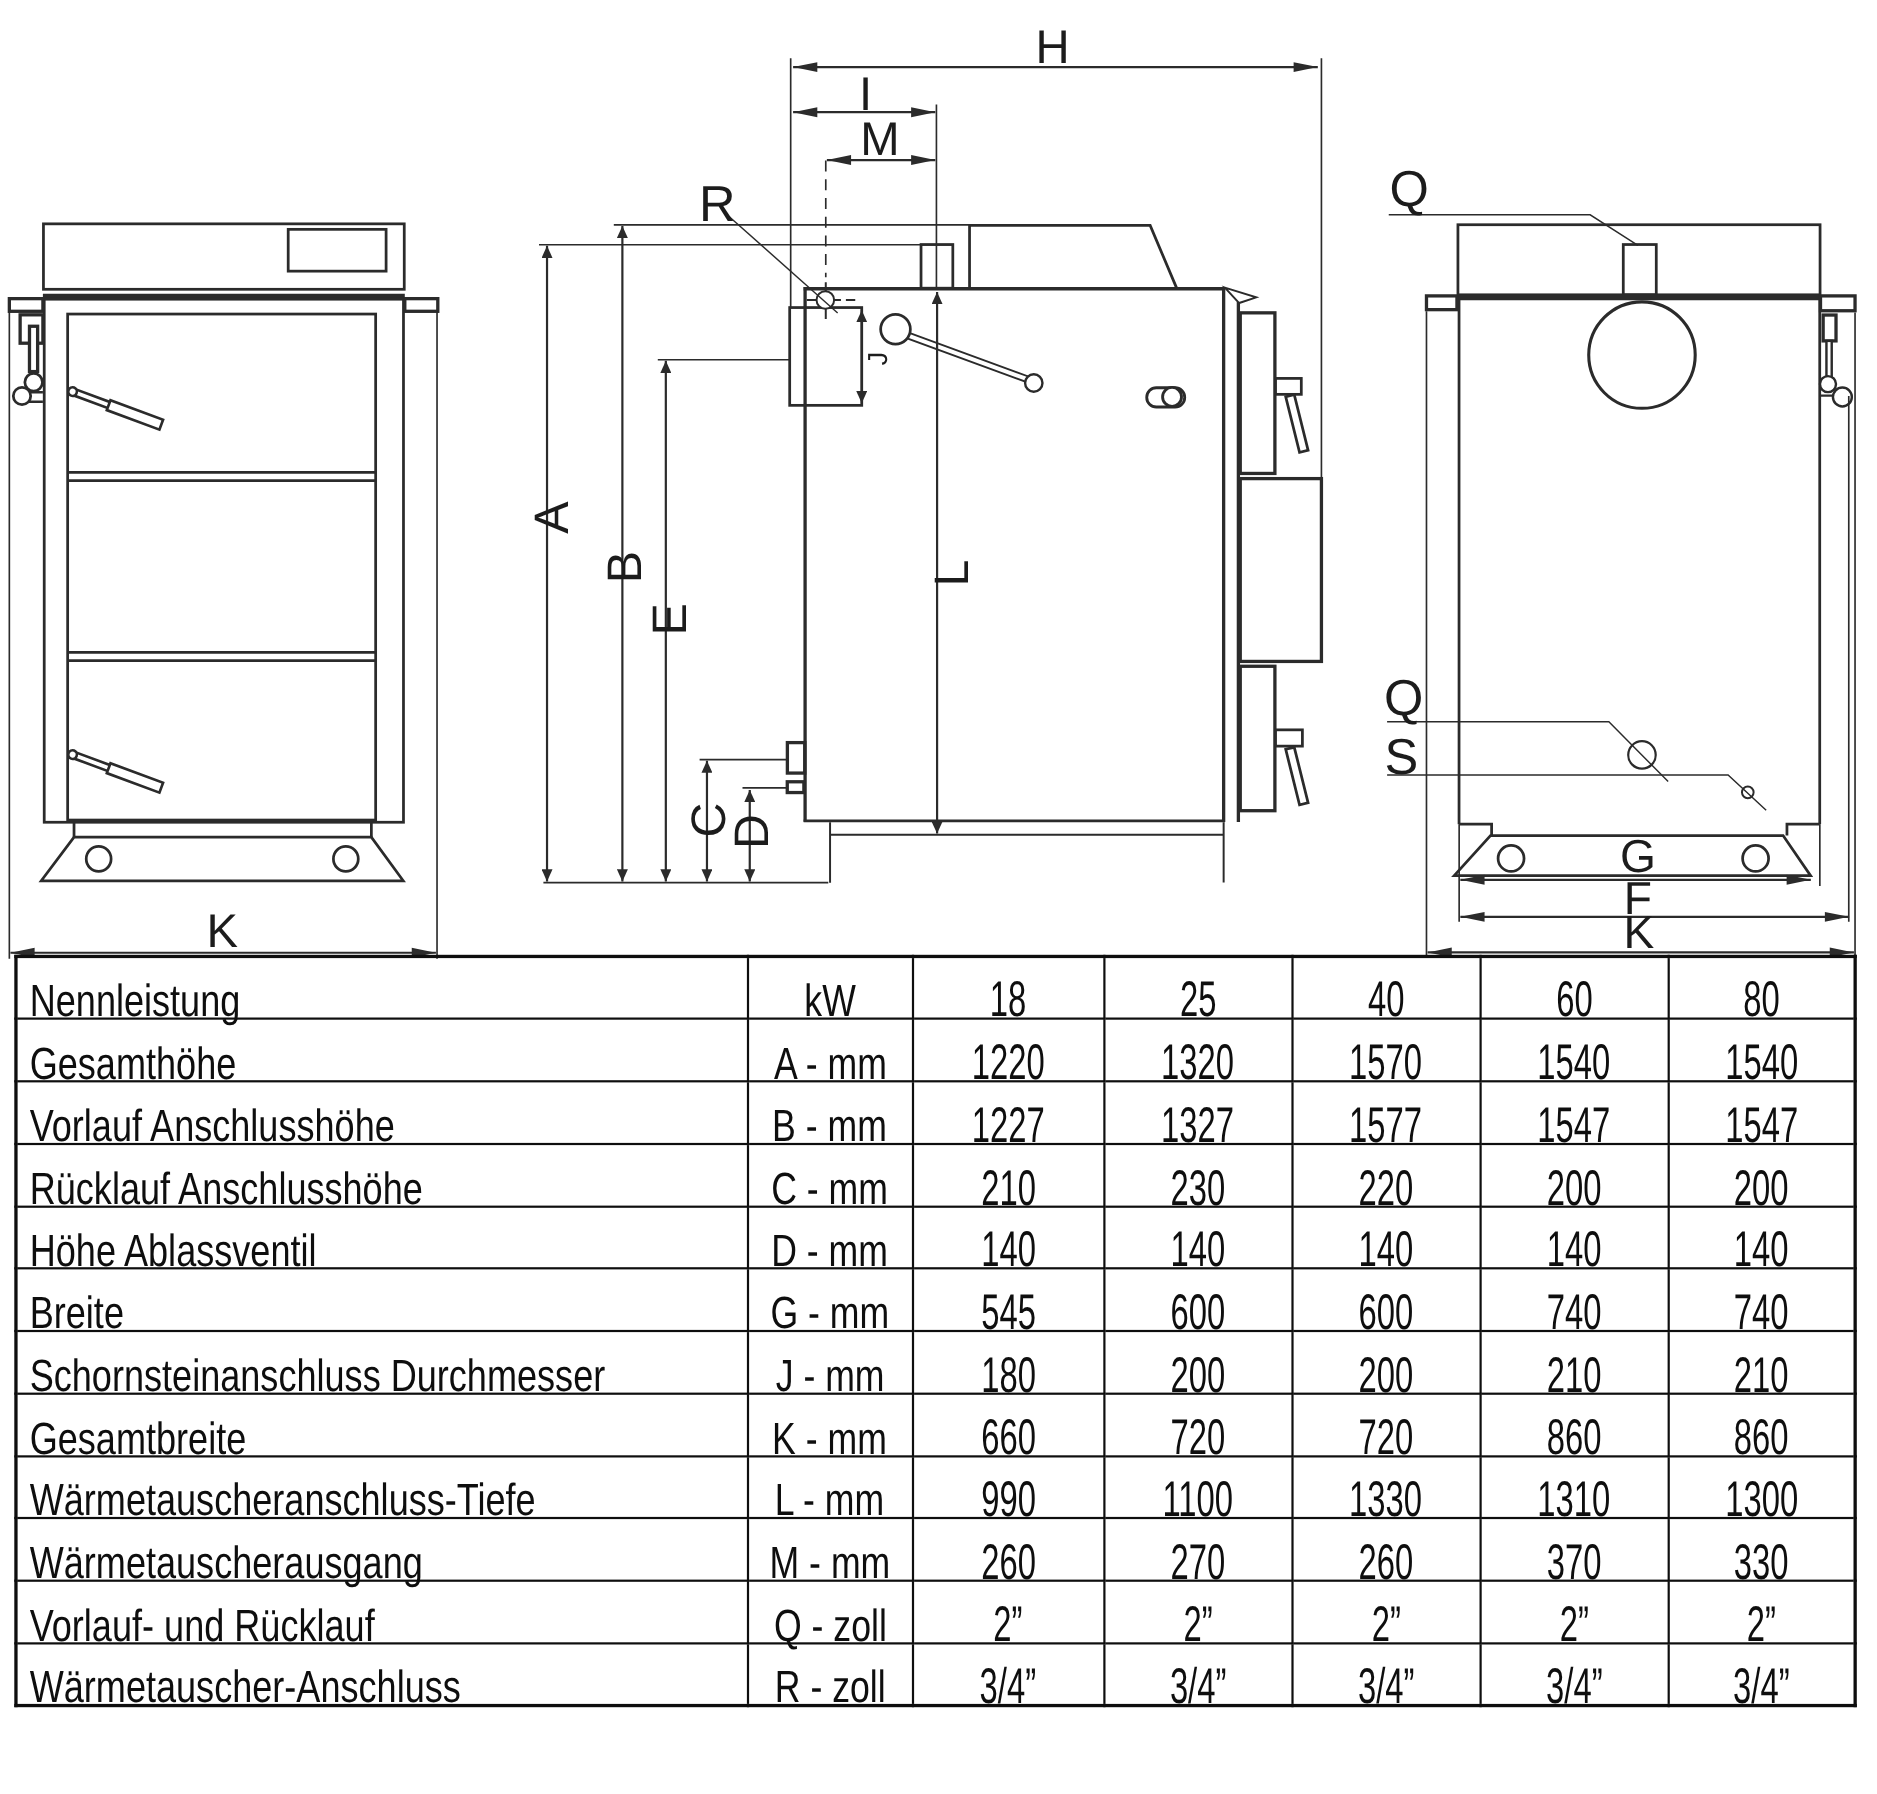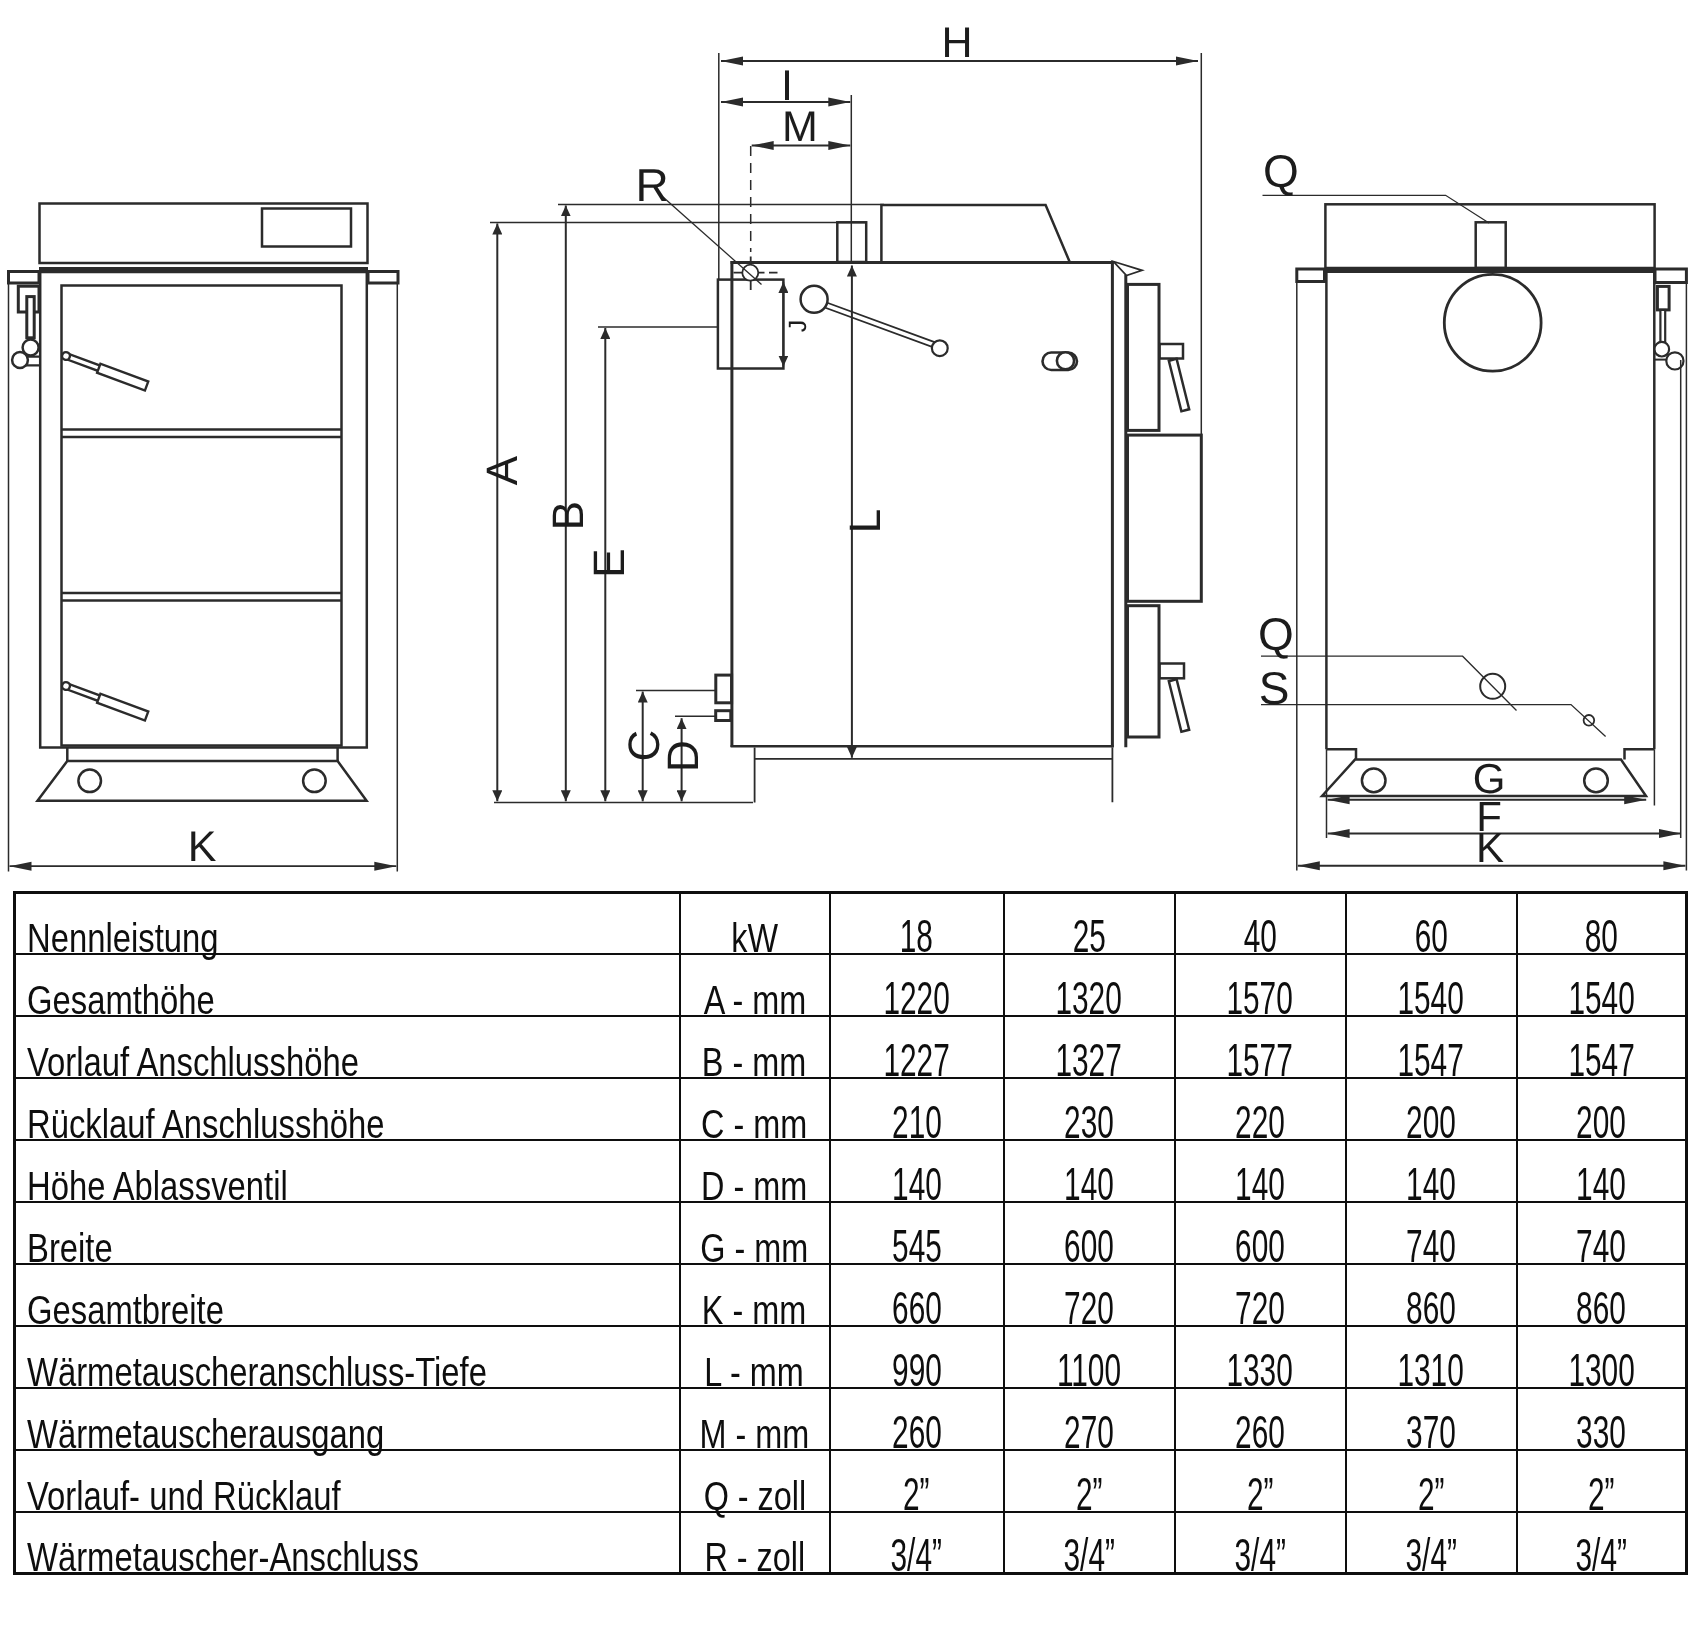--- a/index.html
+++ b/index.html
@@ -1,19 +1,19 @@
 <!DOCTYPE html>
 <html><head>
 <meta charset="utf-8">
 <style>
   html,body{margin:0;padding:0;background:#fff;}
   #page{position:relative;width:1706px;height:1631px;background:#fff;overflow:hidden;
         font-family:"Liberation Sans", sans-serif;}
   #draw{position:absolute;left:0;top:0;}
-  table.spec{position:absolute;left:13px;top:891px;width:1672px;height:684px;
+  table.spec{position:absolute;left:13px;top:868px;width:1672px;height:684px;
              border-collapse:collapse;table-layout:fixed;font-family:"Liberation Sans", sans-serif;
              font-size:41px;color:#0e0e0e;border:3px solid #0e0e0e;}
   table.spec tr{height:42px;}
   table.spec td{border:2.5px solid #0e0e0e;padding:0;white-space:nowrap;font-size:0;
                 text-align:center;vertical-align:bottom;}
   table.spec td.lbl{text-align:left;padding-left:11px;}
   table.spec span{display:inline-block;height:34px;line-height:34px;font-size:41px;}
   td.lbl span{transform:translateY(1.5px) scaleX(0.80);transform-origin:0 100%;}
   td.mid span{transform:translateY(1.5px) scaleX(0.79);transform-origin:50% 100%;}
   td.dat span{font-size:45.5px;transform:translateY(1px) scaleX(0.655);transform-origin:50% 100%;}
@@ -364,20 +364,29 @@
 <tr>
           <td class="lbl"><span>Breite</span></td>
           <td class="mid"><span>G - mm</span></td>
           <td class="dat"><span>545</span></td>
           <td class="dat"><span>600</span></td>
           <td class="dat"><span>600</span></td>
           <td class="dat"><span>740</span></td>
           <td class="dat"><span>740</span></td>
         </tr>
 <tr>
+          <td class="lbl"><span>Schornsteinanschluss Durchmesser</span></td>
+          <td class="mid"><span>J - mm</span></td>
+          <td class="dat"><span>180</span></td>
+          <td class="dat"><span>200</span></td>
+          <td class="dat"><span>200</span></td>
+          <td class="dat"><span>210</span></td>
+          <td class="dat"><span>210</span></td>
+        </tr>
+<tr>
           <td class="lbl"><span>Gesamtbreite</span></td>
           <td class="mid"><span>K - mm</span></td>
           <td class="dat"><span>660</span></td>
           <td class="dat"><span>720</span></td>
           <td class="dat"><span>720</span></td>
           <td class="dat"><span>860</span></td>
           <td class="dat"><span>860</span></td>
         </tr>
 <tr>
           <td class="lbl"><span>Wärmetauscheranschluss-Tiefe</span></td>

